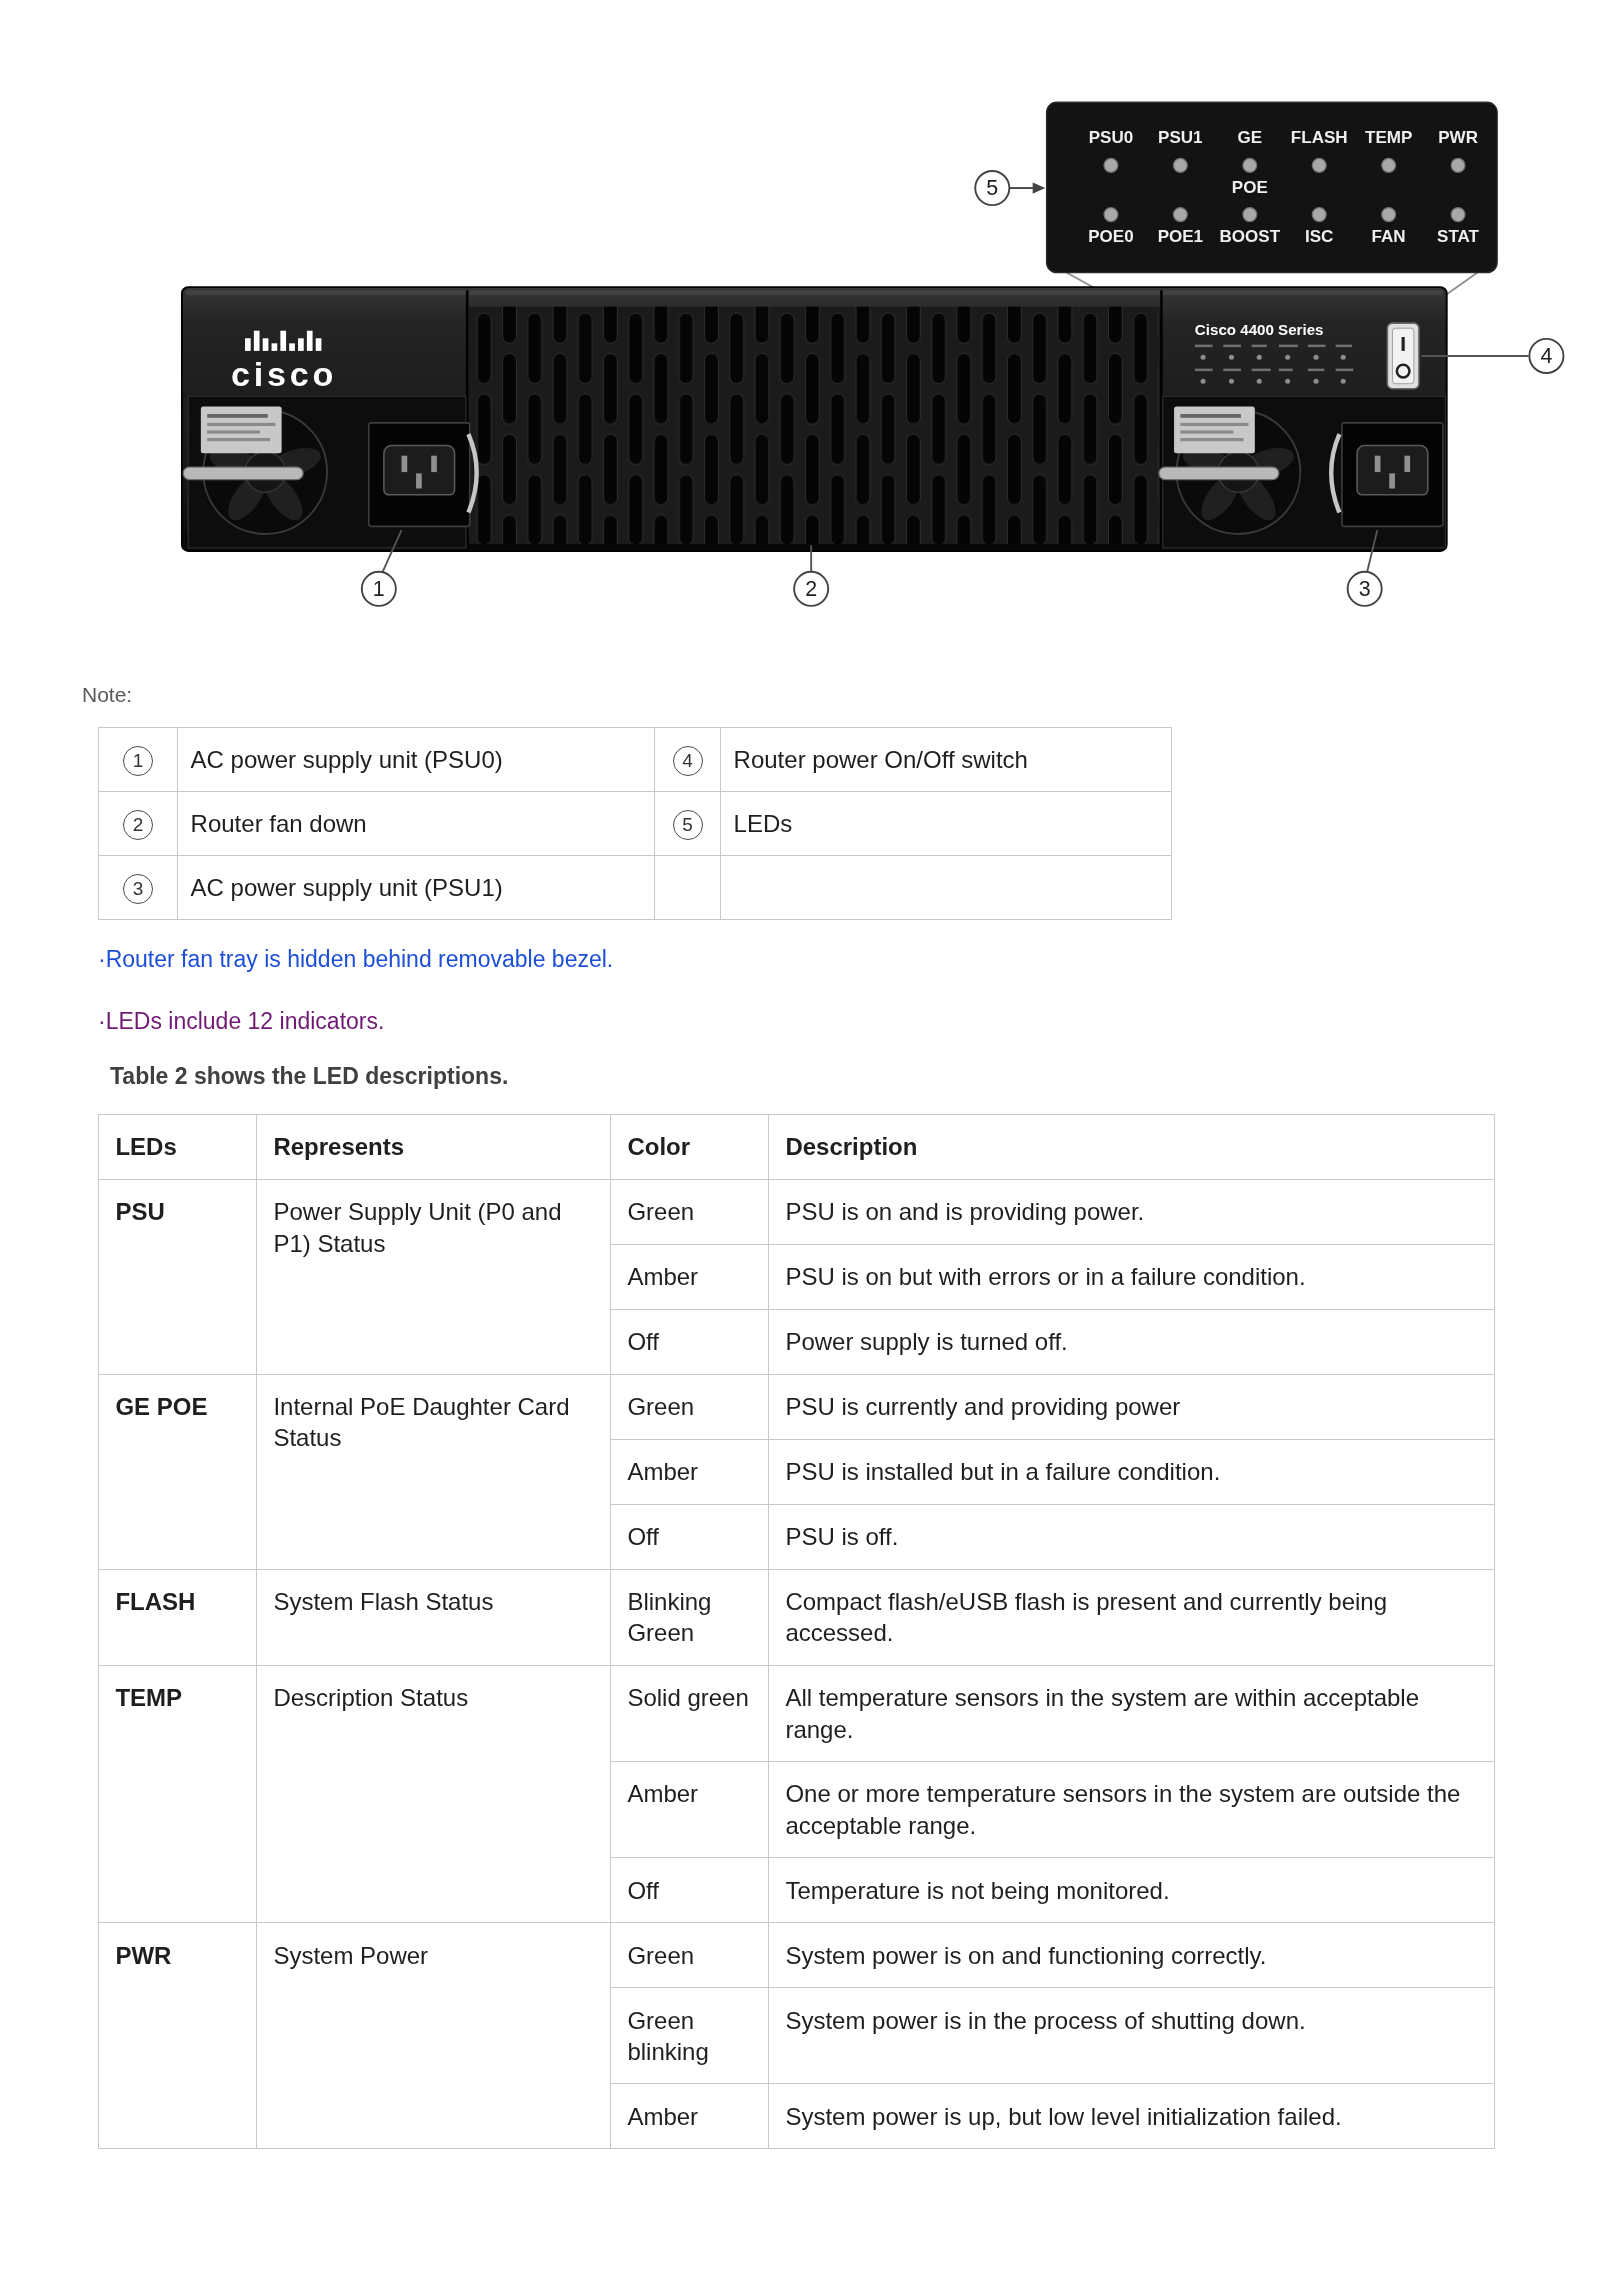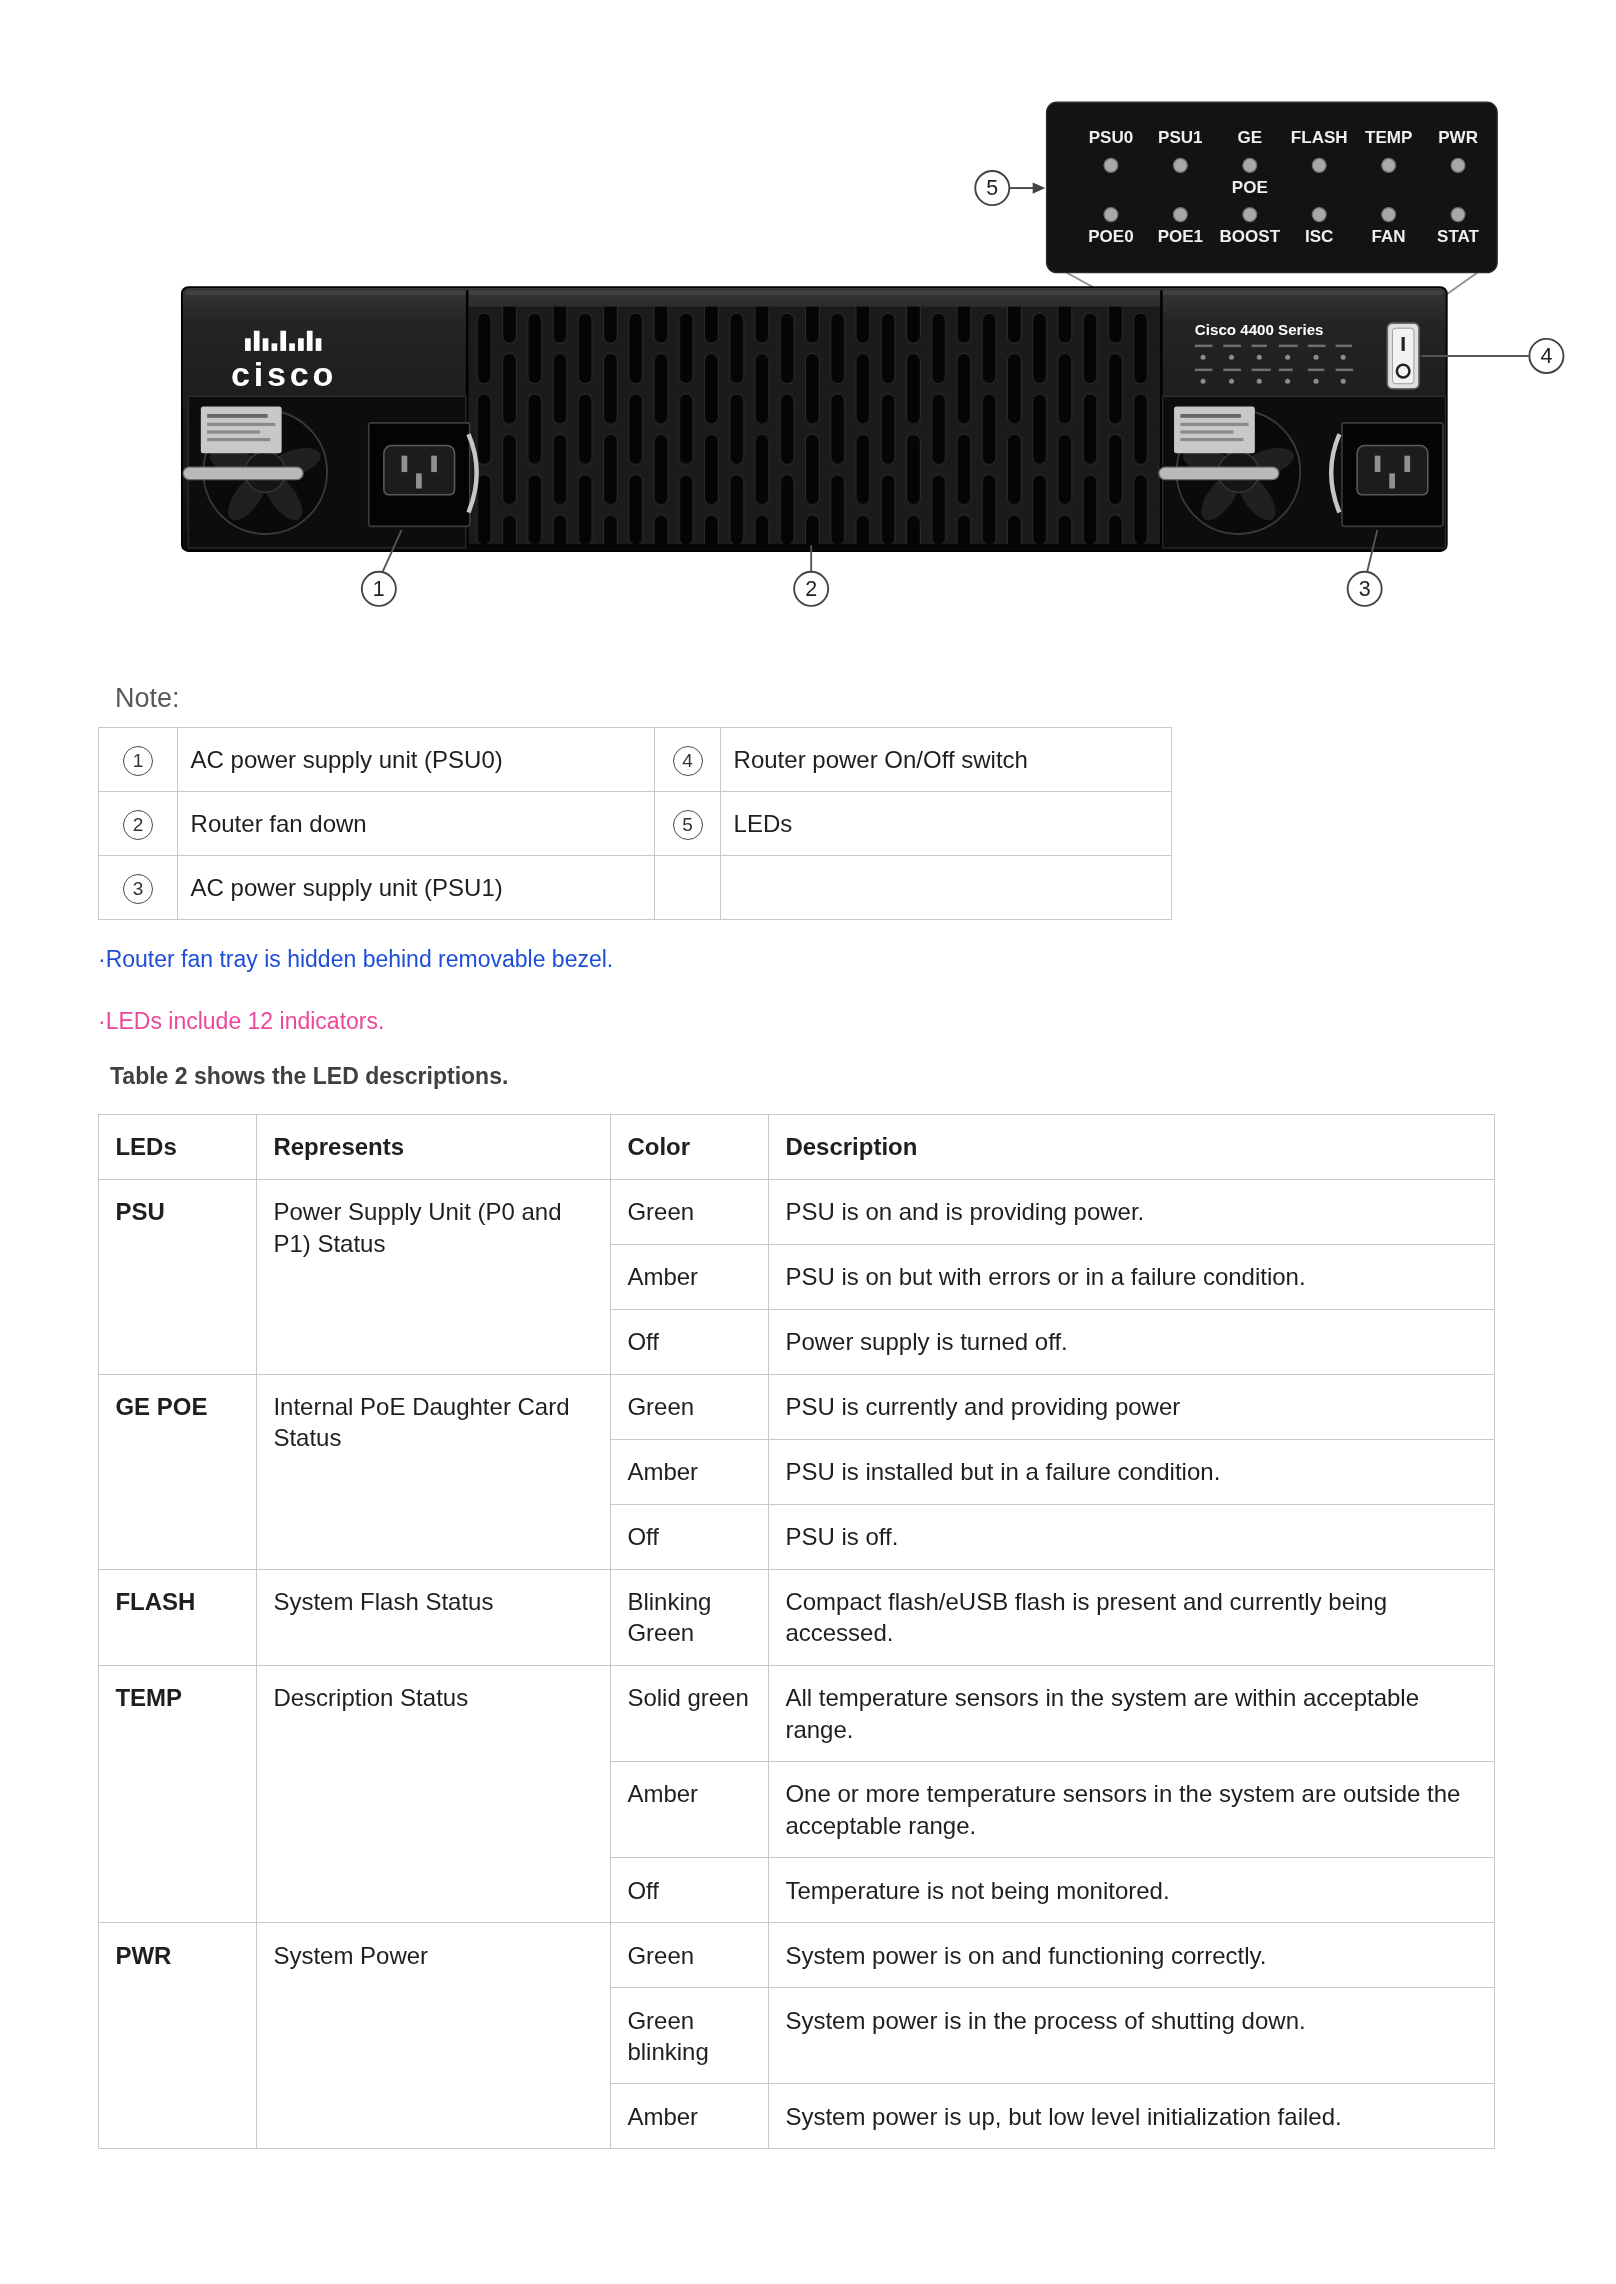--- a/index.html
+++ b/index.html
@@ -5,36 +5,36 @@
   * { margin:0; padding:0; box-sizing:border-box; }
   html,body { background:#ffffff; }
   body {
     width:1616px; height:2284px; position:relative;
     font-family:"Liberation Sans", sans-serif; color:#1f1f1f;
     overflow:hidden;
   }
   .figure-wrap { position:absolute; top:0; left:0; width:1616px; height:669px; }
   svg text { font-family:"Liberation Sans", sans-serif; }
 
-  .note-label { position:absolute; top:683px; left:115px; font-size:27px; color:#595959; }
+  .note-label { position:absolute; top:683px; left:82px; font-size:21px; color:#595959; }
 
   table { border-collapse:collapse; table-layout:fixed; }
   td, th { border:1.3px solid #c8c8c8; font-size:24px; line-height:1.3; }
 
   .legend-table { position:absolute; top:727px; left:98px; }
   .legend-table td { height:64px; vertical-align:middle; padding:0 12.6px; }
   .lt-num { text-align:center; padding:0 !important; }
   .circle-num {
     display:inline-flex; width:30px; height:30px; border:1.9px solid #4a4a4a;
     border-radius:50%; align-items:center; justify-content:center;
     font-size:19px; color:#333; background:#fff;
   }
 
   .notes-line1 { position:absolute; top:946px; left:98px; font-size:23px; color:#1d4ed8; }
-  .notes-line2 { position:absolute; top:1008px; left:98px; font-size:23px; color:#ec4899; }
+  .notes-line2 { position:absolute; top:1008px; left:98px; font-size:23px; color:#701a75; }
   .table2-caption { position:absolute; top:1063px; left:98px; font-size:23px; font-weight:bold; color:#404040;margin-left:12px; }
 
   .led-table { position:absolute; top:1114px; left:98px; }
   .led-table th { text-align:left; font-weight:bold; padding:16.4px; vertical-align:middle; }
   .led-table td { padding:16.4px; vertical-align:top; }
   .led-table td.led-name { font-weight:bold; }
 </style>
 </head>
 <body>
 

